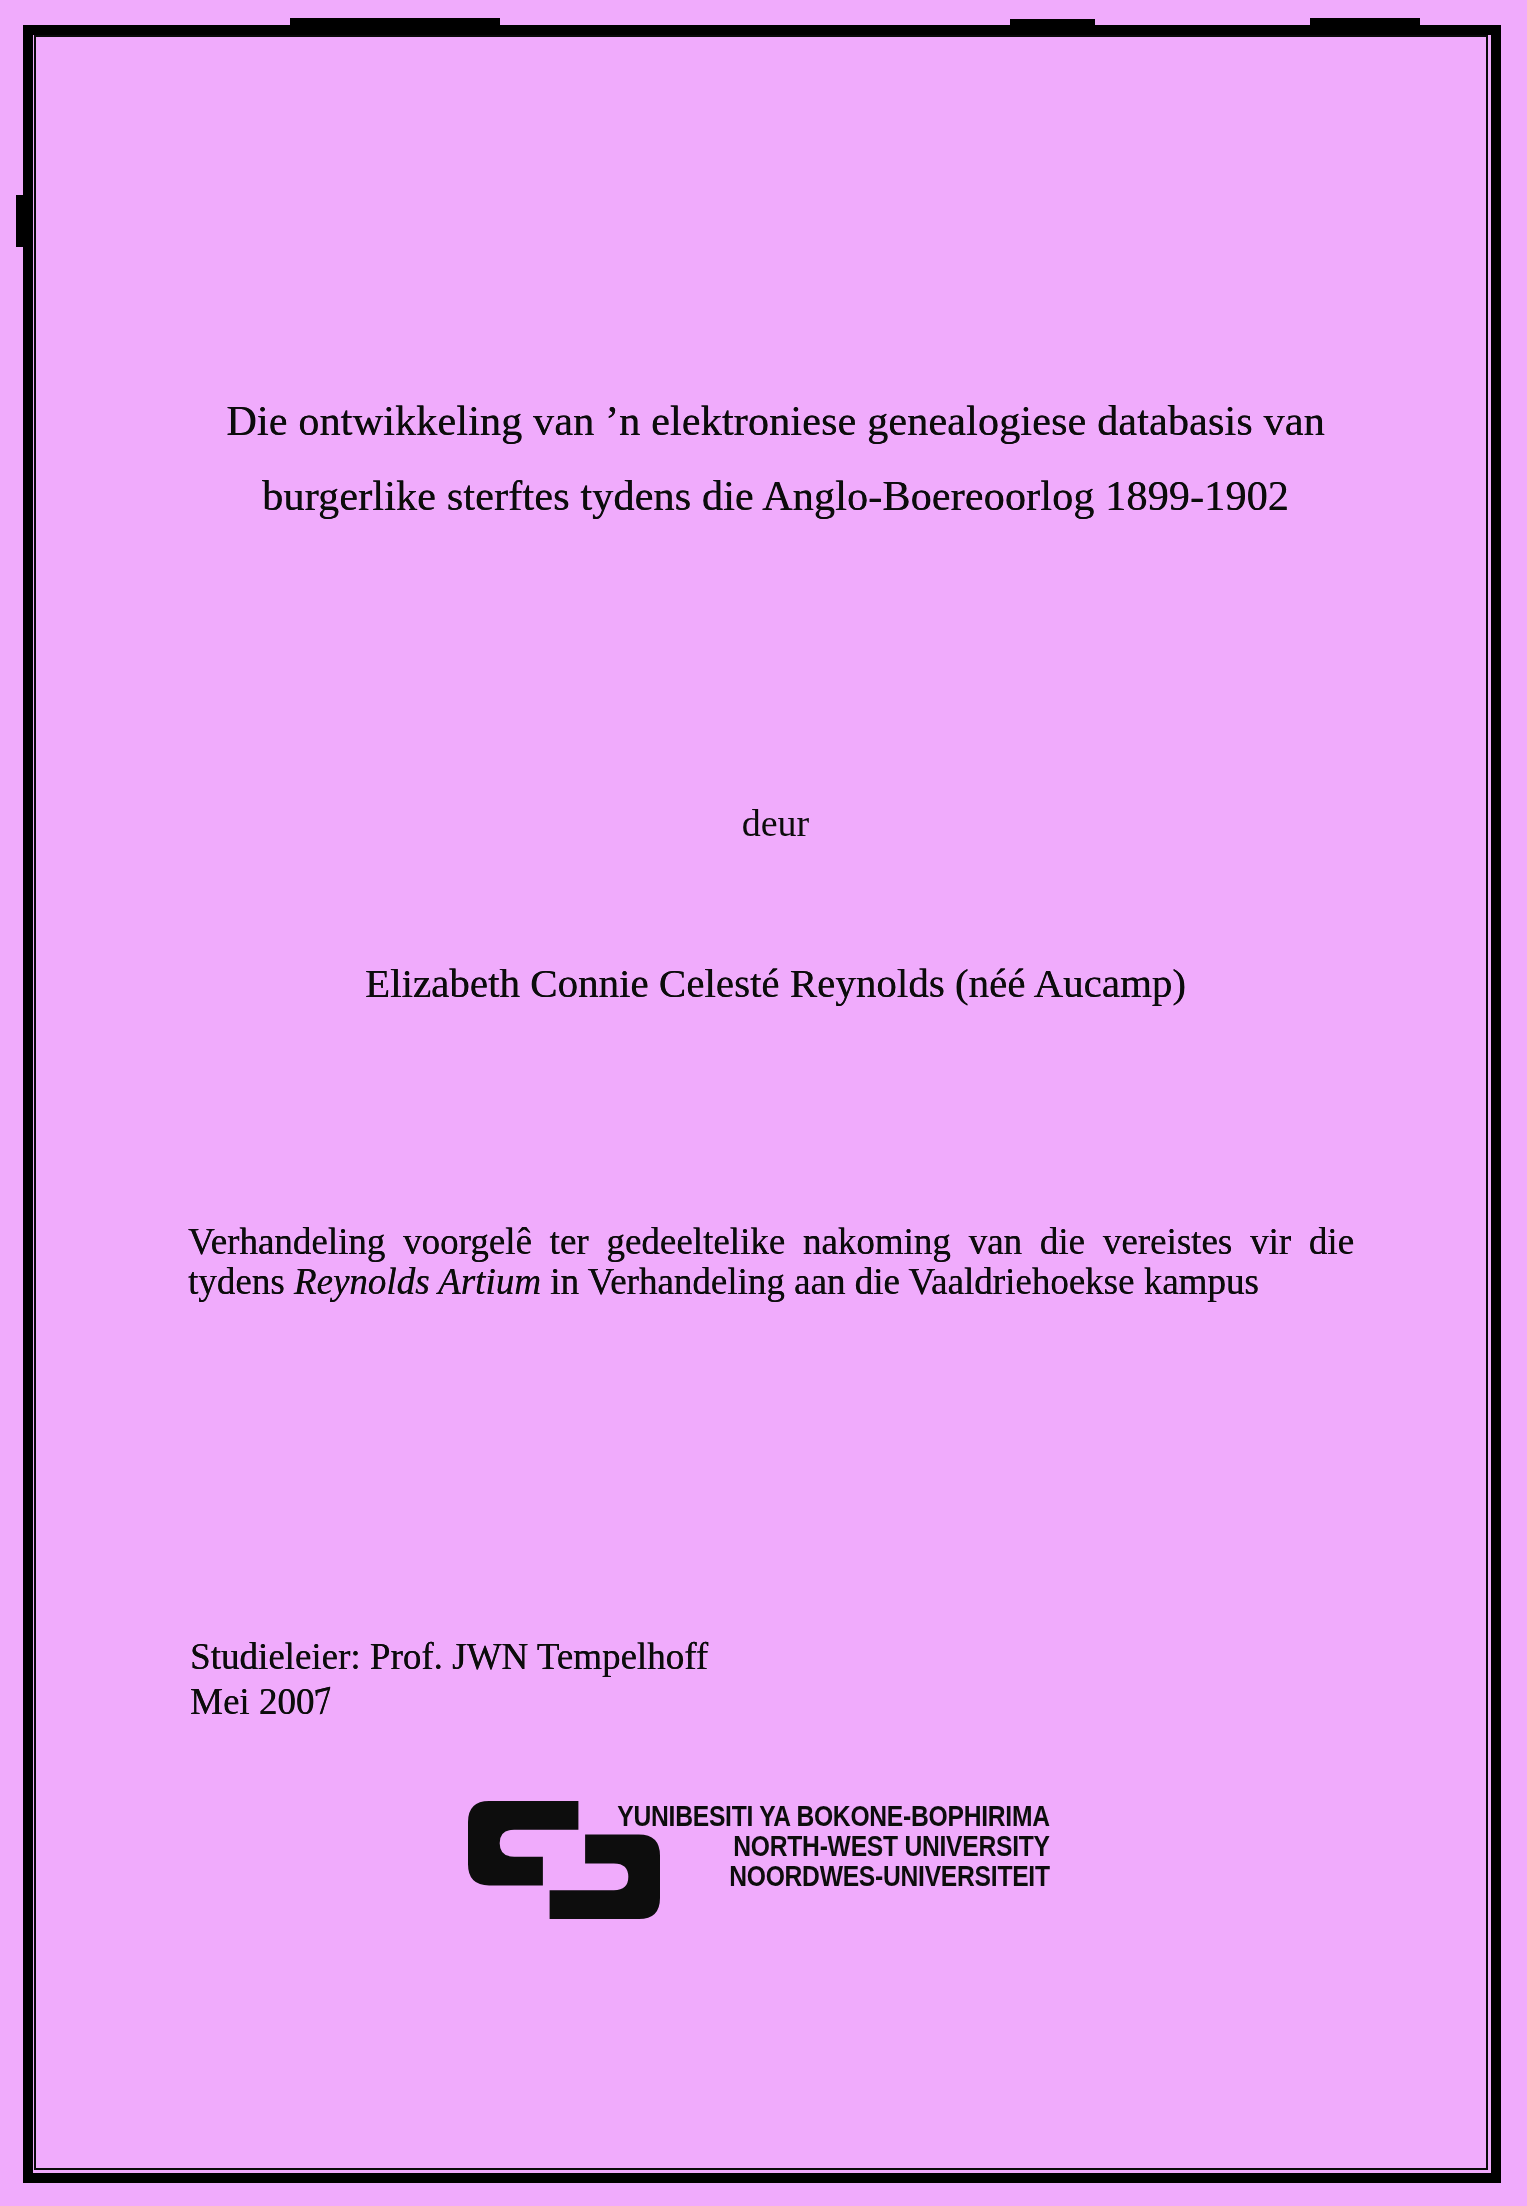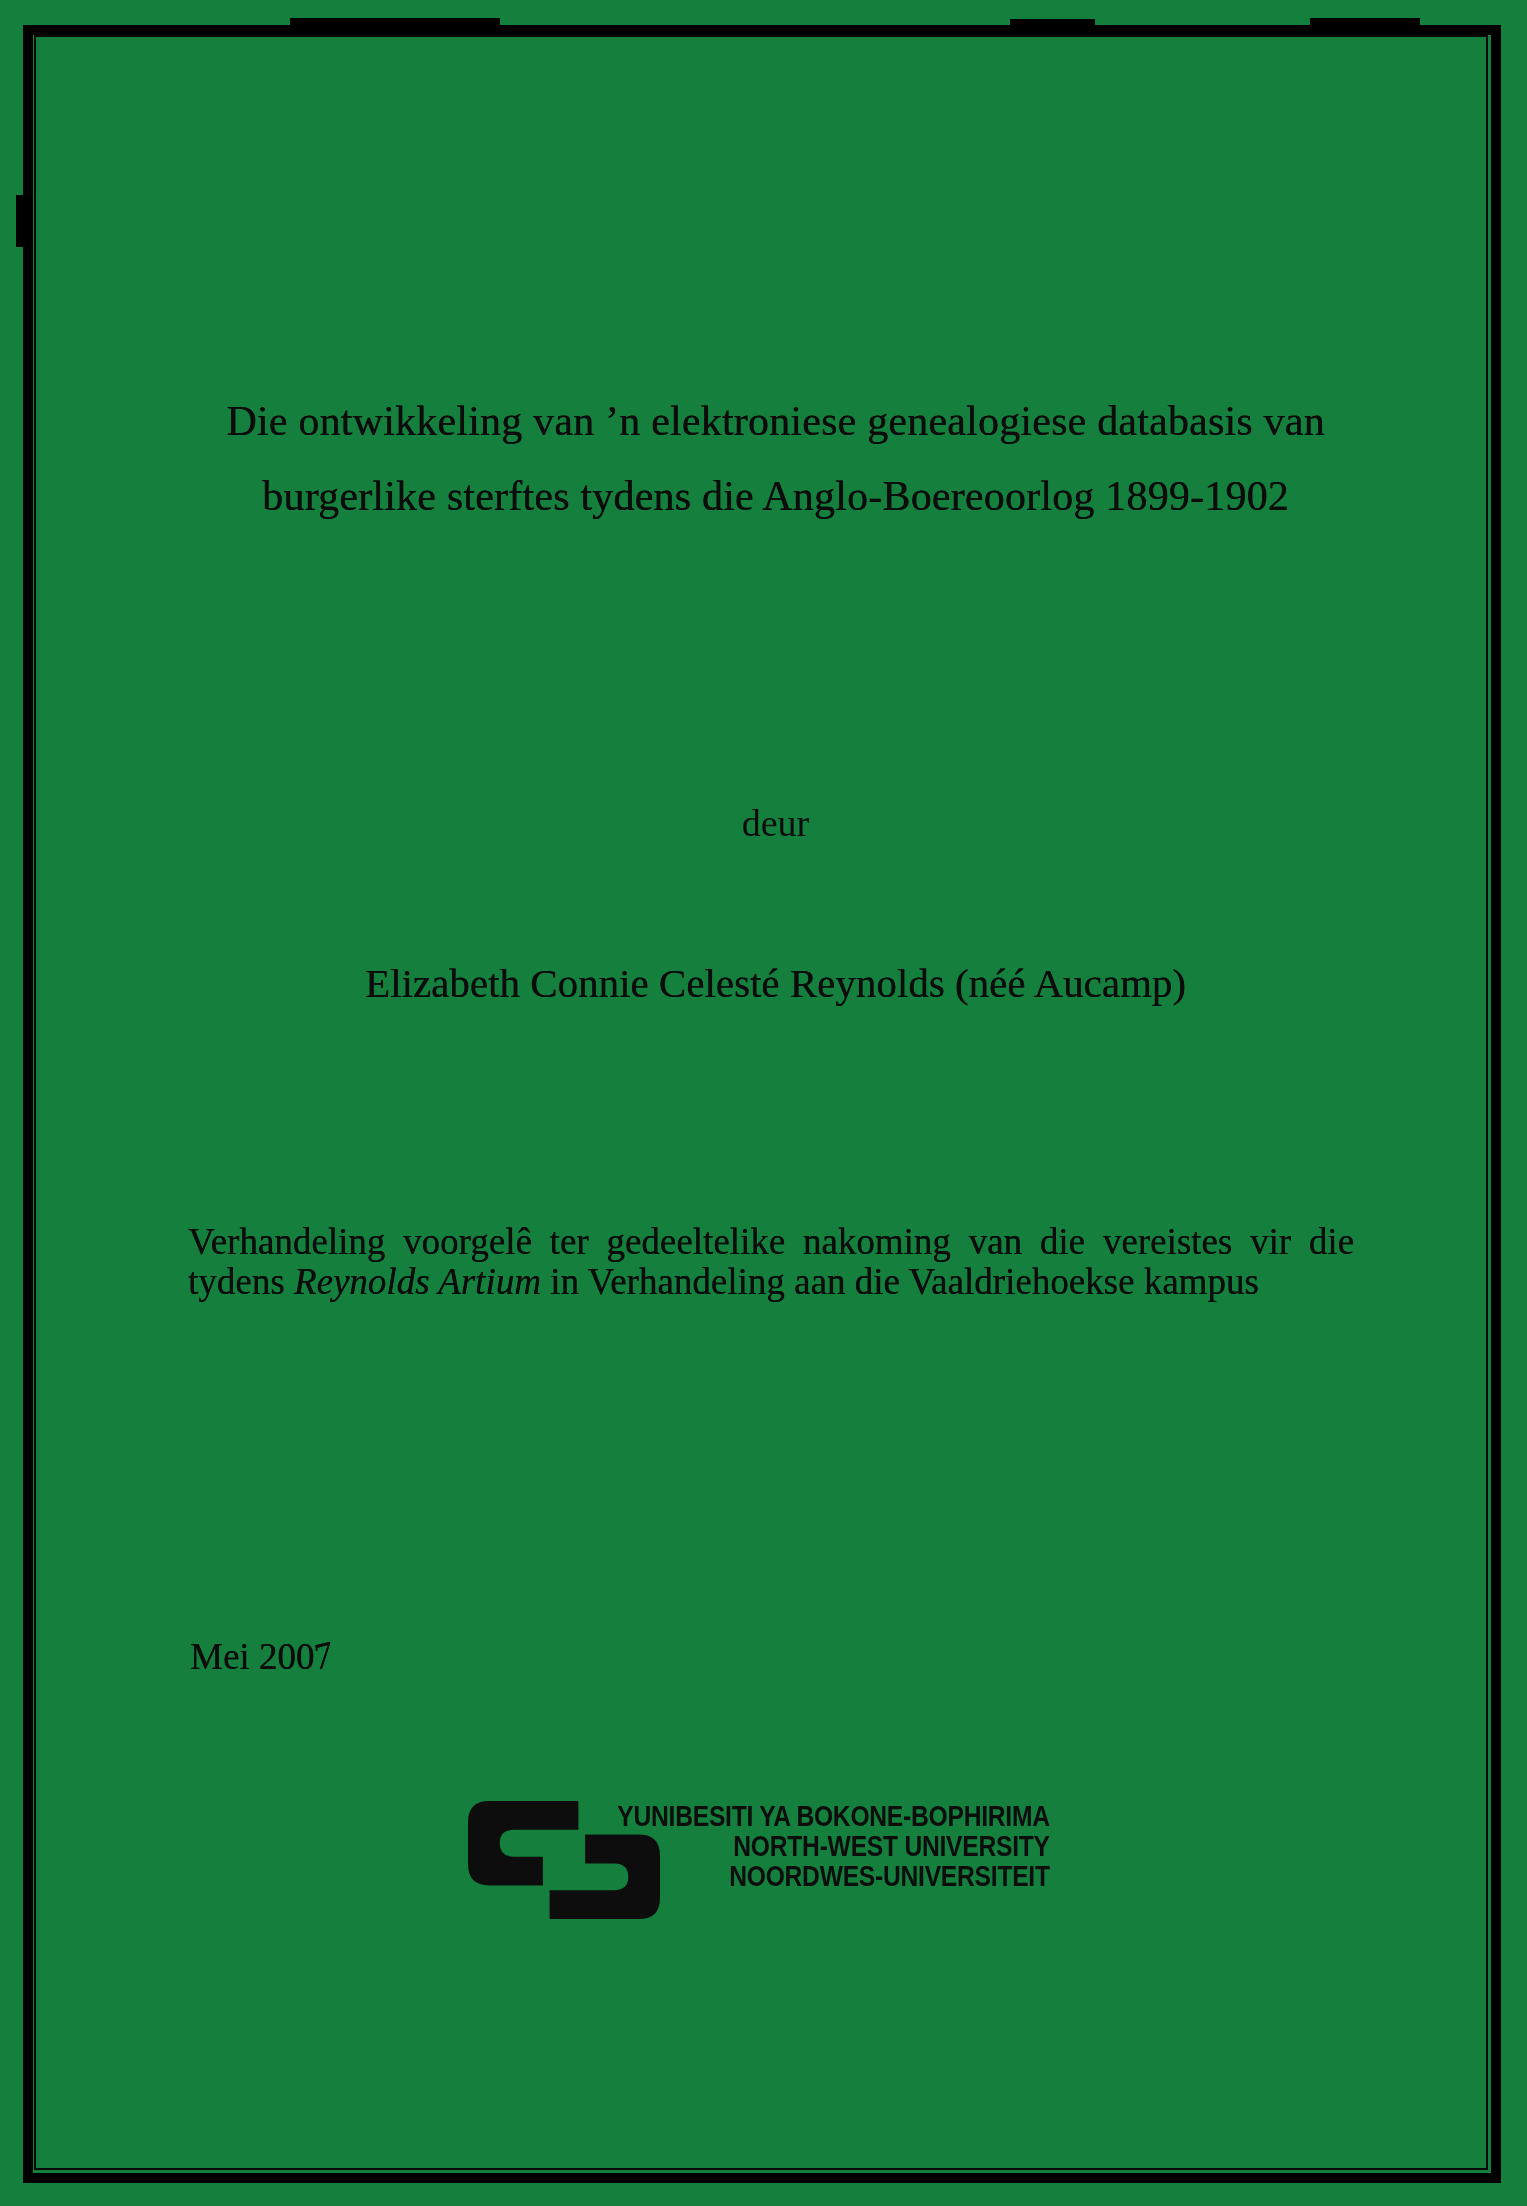--- a/index.html
+++ b/index.html
@@ -6,21 +6,21 @@
     margin: 0; padding: 0;
     background: #ffffff;
   }
   body {
     width: 1527px; height: 2206px;
     position: relative;
     overflow: hidden;
     font-family: "Liberation Serif", "DejaVu Serif", serif;
     color: #0c0c0c;
   }
-  .sheet { position: absolute; inset: 0; background: #15803d; }
+  .sheet { position: absolute; inset: 0; background: #f0abfc; }
 
   
   .frame-outer {
     position: absolute;
     left: 23px; top: 25px; right: 26px; bottom: 23px;
     border: 10px solid #000;
   }
   .frame-inner {
     position: absolute;
     left: 1px; top: 0; right: 3px; bottom: 3px;
@@ -107,20 +107,21 @@
   <div class="centered byline">deur</div>
 
   <div class="centered author">Elizabeth Connie Celesté Reynolds (néé Aucamp)</div>
 
   <div class="desc">
     <div class="desc-line1">Verhandeling voorgelê ter gedeeltelike nakoming van die vereistes vir die</div>
     <div class="desc-line2"><span>tydens </span><span class="it">Reynolds Artium</span><span> in Verhandeling aan die Vaaldriehoekse kampus</span></div>
   </div>
 
   <div class="supervisor">
+    <div>Studieleier: Prof. JWN Tempelhoff</div>
     <div><span>Mei 200</span><span class="seven">7</span></div>
   </div>
 
   <svg class="logo-mark" viewBox="0 0 200 125" aria-hidden="true">
     <path fill="#0d0d0d" d="M 22,0 L 115,0 L 115,30 L 48,30 Q 33,30 33,44 Q 33,58 48,58 L 78,58 L 78,88 L 22,88 Q 0,88 0,66 L 0,22 Q 0,0 22,0 Z"></path>
     <path fill="#0d0d0d" transform="translate(200,123) rotate(180)" d="M 22,0 L 115,0 L 115,30 L 48,30 Q 33,30 33,44 Q 33,58 48,58 L 78,58 L 78,88 L 22,88 Q 0,88 0,66 L 0,22 Q 0,0 22,0 Z"></path>
   </svg>
 
   <div class="logo-text">
     <div>YUNIBESITI YA BOKONE-BOPHIRIMA</div>

